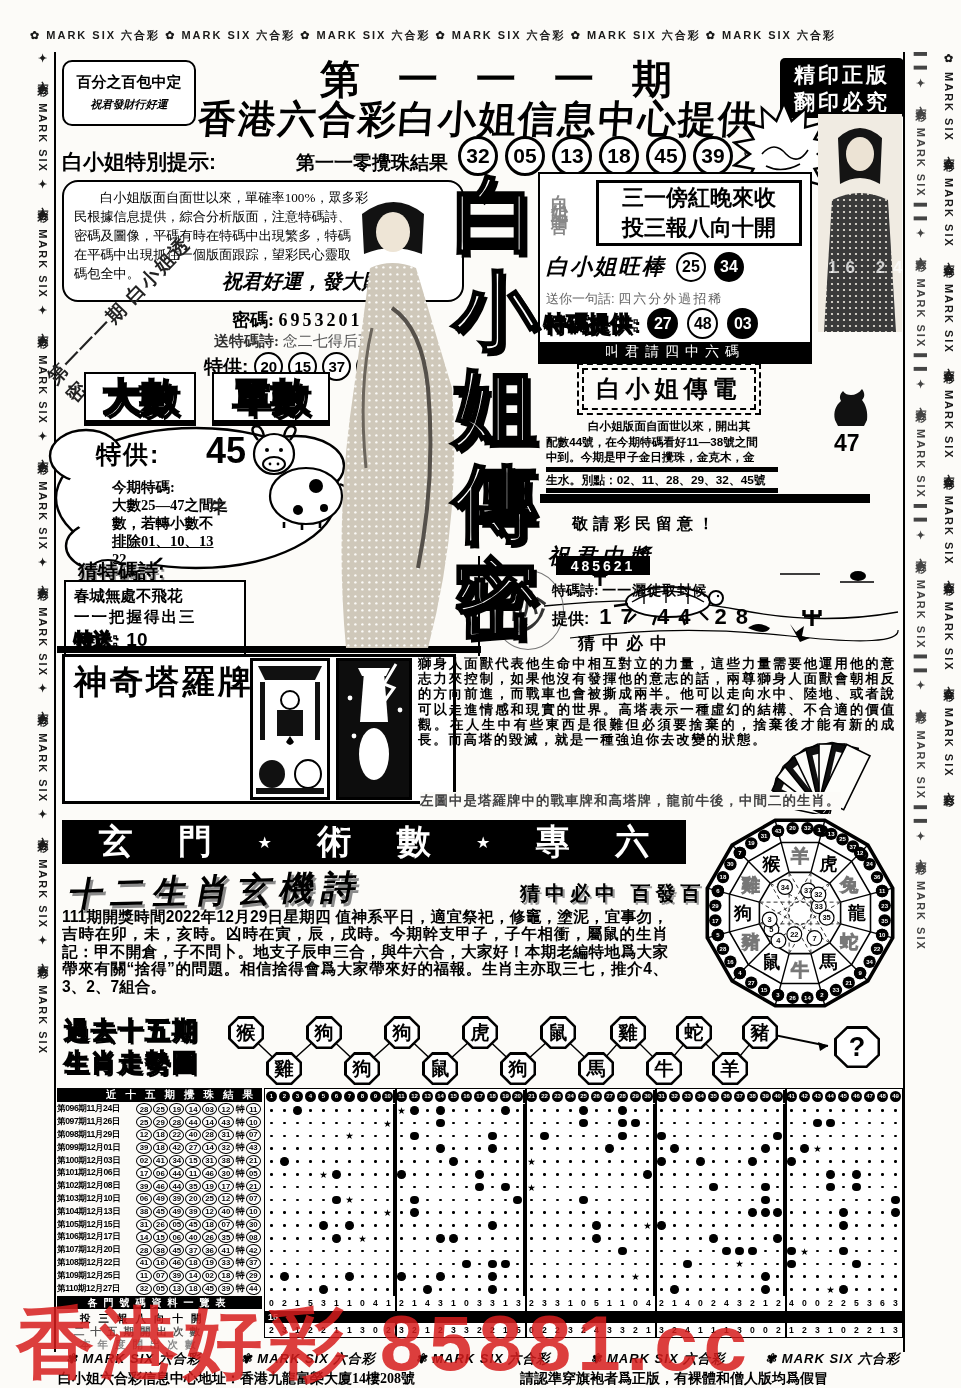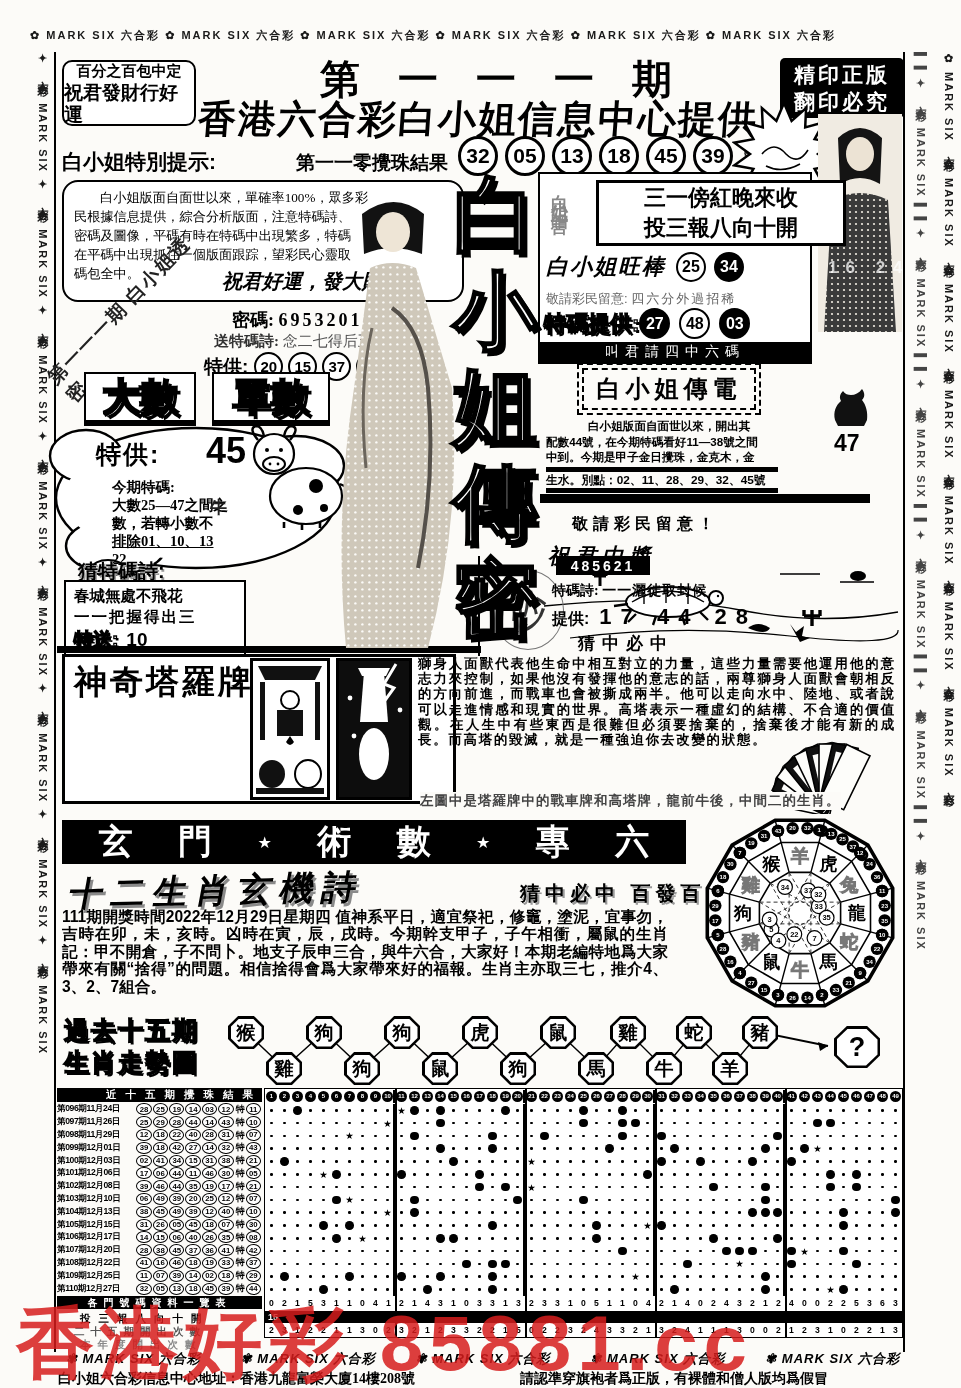--- a/index.html
+++ b/index.html
@@ -55,21 +55,21 @@
 
   <div id="strip-top" class="abs strip" style="left:30px;top:28px;width:900px;height:20px;">✿ MARK SIX 六合彩  ✿ MARK SIX 六合彩  ✿ MARK SIX 六合彩  ✿ MARK SIX 六合彩  ✿ MARK SIX 六合彩  ✿ MARK SIX 六合彩</div>
   <div id="strip-left" class="abs strip vstrip" style="left:30px;top:52px;width:20px;height:1300px;">✦ 六合彩 ✦ MARK SIX  ✦ 六合彩 ✦ MARK SIX  ✦ 六合彩 ✦ MARK SIX  ✦ 六合彩 ✦ MARK SIX  ✦ 六合彩 ✦ MARK SIX  ✦ 六合彩 ✦ MARK SIX  ✦ 六合彩 ✦ MARK SIX  ✦ 六合彩 ✦ MARK SIX</div>
   <div id="strip-right1" class="abs strip vstrip" style="left:908px;top:52px;width:20px;height:1300px;color:#444;">▌▐ ✦ 六合彩 ✦ MARK SIX  ▌▐ ✦ 六合彩 ✦ MARK SIX  ▌▐ ✦ 六合彩 ✦ MARK SIX  ▌▐ ✦ 六合彩 ✦ MARK SIX  ▌▐ ✦ 六合彩 ✦ MARK SIX  ▌▐ ✦ 六合彩 ✦ MARK SIX</div>
   <div id="strip-right2" class="abs strip vstrip" style="left:934px;top:52px;width:22px;height:1300px;">✿ MARK SIX 六合彩  ✿ MARK SIX 六合彩  ✿ MARK SIX 六合彩  ✿ MARK SIX 六合彩  ✿ MARK SIX 六合彩  ✿ MARK SIX 六合彩  ✿ MARK SIX 六合彩</div>
   <div class="hline" style="left:54px;top:52px;width:2px;height:1300px;"></div>
   <div class="hline" style="left:903px;top:52px;width:2px;height:1300px;"></div>
 
   <div class="abs box" style="left:62px;top:60px;width:134px;height:66px;border-radius:10px;display:flex;flex-direction:column;justify-content:center;align-items:center;">
     <div class="serif b" style="font-size:15px;line-height:22px;">百分之百包中定</div>
-    <div class="serif b" style="font-size:19px;line-height:22px;">祝君發財行好運</div>
+    <div class="serif b" style="font-size:11px;line-height:22px;font-style:italic;">祝君發財行好運</div>
   </div>
   <div class="abs serif b" style="left:320px;top:52px;font-size:40px;letter-spacing:14px;">第 一 一 一 期</div>
   <div class="abs serif b" style="left:198px;top:94px;font-size:38px;letter-spacing:2px;transform:skewX(-4deg);">香港六合彩白小姐信息中心提供</div>
   <div class="abs blackbar" style="left:780px;top:58px;width:124px;height:60px;border-radius:5px;flex-direction:column;justify-content:center;">
     <div style="font-size:21px;font-weight:900;letter-spacing:3px;line-height:27px;">精印正版</div>
     <div style="font-size:21px;font-weight:900;letter-spacing:3px;line-height:27px;">翻印必究</div>
   </div>
 
   <div class="abs b" style="left:62px;top:148px;font-size:21px;">白小姐特別提示:</div>
   <div class="abs serif b" style="left:296px;top:150px;font-size:19px;">第一一零攪珠結果</div>
@@ -130,36 +130,36 @@
         <span class="cnum" style="height: 29px; width: 29px; font-size: 15px; border-width: 2.5px;">20</span>
         <span class="cnum" style="height: 29px; width: 29px; font-size: 15px; border-width: 2.5px;">15</span>
         <span class="cnum" style="height: 29px; width: 29px; font-size: 15px; border-width: 2.5px;">37</span>
         <span class="cnum inv" style="height: 29px; width: 29px; font-size: 15px; border-width: 2.5px;">24</span>
       </span>
   </div>
   <div class="abs serif b" style="left:42px;top:372px;width:200px;transform:rotate(-46deg);transform-origin:left top;font-size:19px;color:#222;letter-spacing:2px;">第一一一期 白小姐透密</div>
 
   <div class="abs box" style="left:538px;top:172px;width:274px;height:192px;"></div>
   <div class="abs vstrip" style="left:548px;top:180px;height:120px;font-size:17px;color:#888;font-weight:bold;letter-spacing:6px;">白小姐贈言</div>
-  <div class="abs box" style="left:596px;top:180px;width:250px;height:66px;border-width:3px;display:flex;flex-direction:column;justify-content:center;align-items:center;">
+  <div class="abs box" style="left:596px;top:180px;width:206px;height:66px;border-width:3px;display:flex;flex-direction:column;justify-content:center;align-items:center;">
     <div class="b" style="font-size:22px;line-height:30px;">三一傍紅晚來收</div>
     <div class="b" style="font-size:22px;line-height:30px;">投三報八向十開</div>
   </div>
   <div class="abs" style="left:546px;top:252px;display:flex;align-items:center;gap:10px;">
     <span class="serif b" style="font-size:22px;font-style:italic;letter-spacing:2px;">白小姐旺棒</span>
     <span id="wb-balls" class="crow" style="gap:8px;">
         <span class="cnum" style="height: 30px; width: 30px; font-size: 16px; border-width: 2.5px;">25</span>
         <span class="cnum inv" style="height: 30px; width: 30px; font-size: 16px; border-width: 2.5px;">34</span>
       </span>
   </div>
   <div class="abs" style="left:546px;top:290px;font-size:13px;color:#666;">
-    <span>敬請彩民留意:</span>
+    <span>送你一句話:</span>
     <span style="letter-spacing:2px;">四六分外過招稀</span>
   </div>
-  <div class="abs" style="left:544px;top:308px;display:flex;align-items:center;gap:0;">
+  <div class="abs" style="left:544px;top:308px;display:flex;align-items:center;gap:8px;">
     <span class="outl-s" style="font-size:22px;">特碼提供:</span>
     <span id="tm-balls" class="crow" style="gap:9px;">
         <span class="cnum inv" style="height: 31px; width: 31px; font-size: 16px; border-width: 2.5px;">27</span>
         <span class="cnum" style="height: 31px; width: 31px; font-size: 16px; border-width: 2.5px;">48</span>
         <span class="cnum inv" style="height: 31px; width: 31px; font-size: 16px; border-width: 2.5px;">03</span>
       </span>
   </div>
   <div class="abs" style="left:582px;top:368px;width:170px;height:38px;border:2px dashed #000;outline:2px dashed #000;outline-offset:3px;display:flex;align-items:center;justify-content:center;">
     <span class="b" style="font-size:24px;letter-spacing:5px;">白小姐傳電</span>
   </div>

